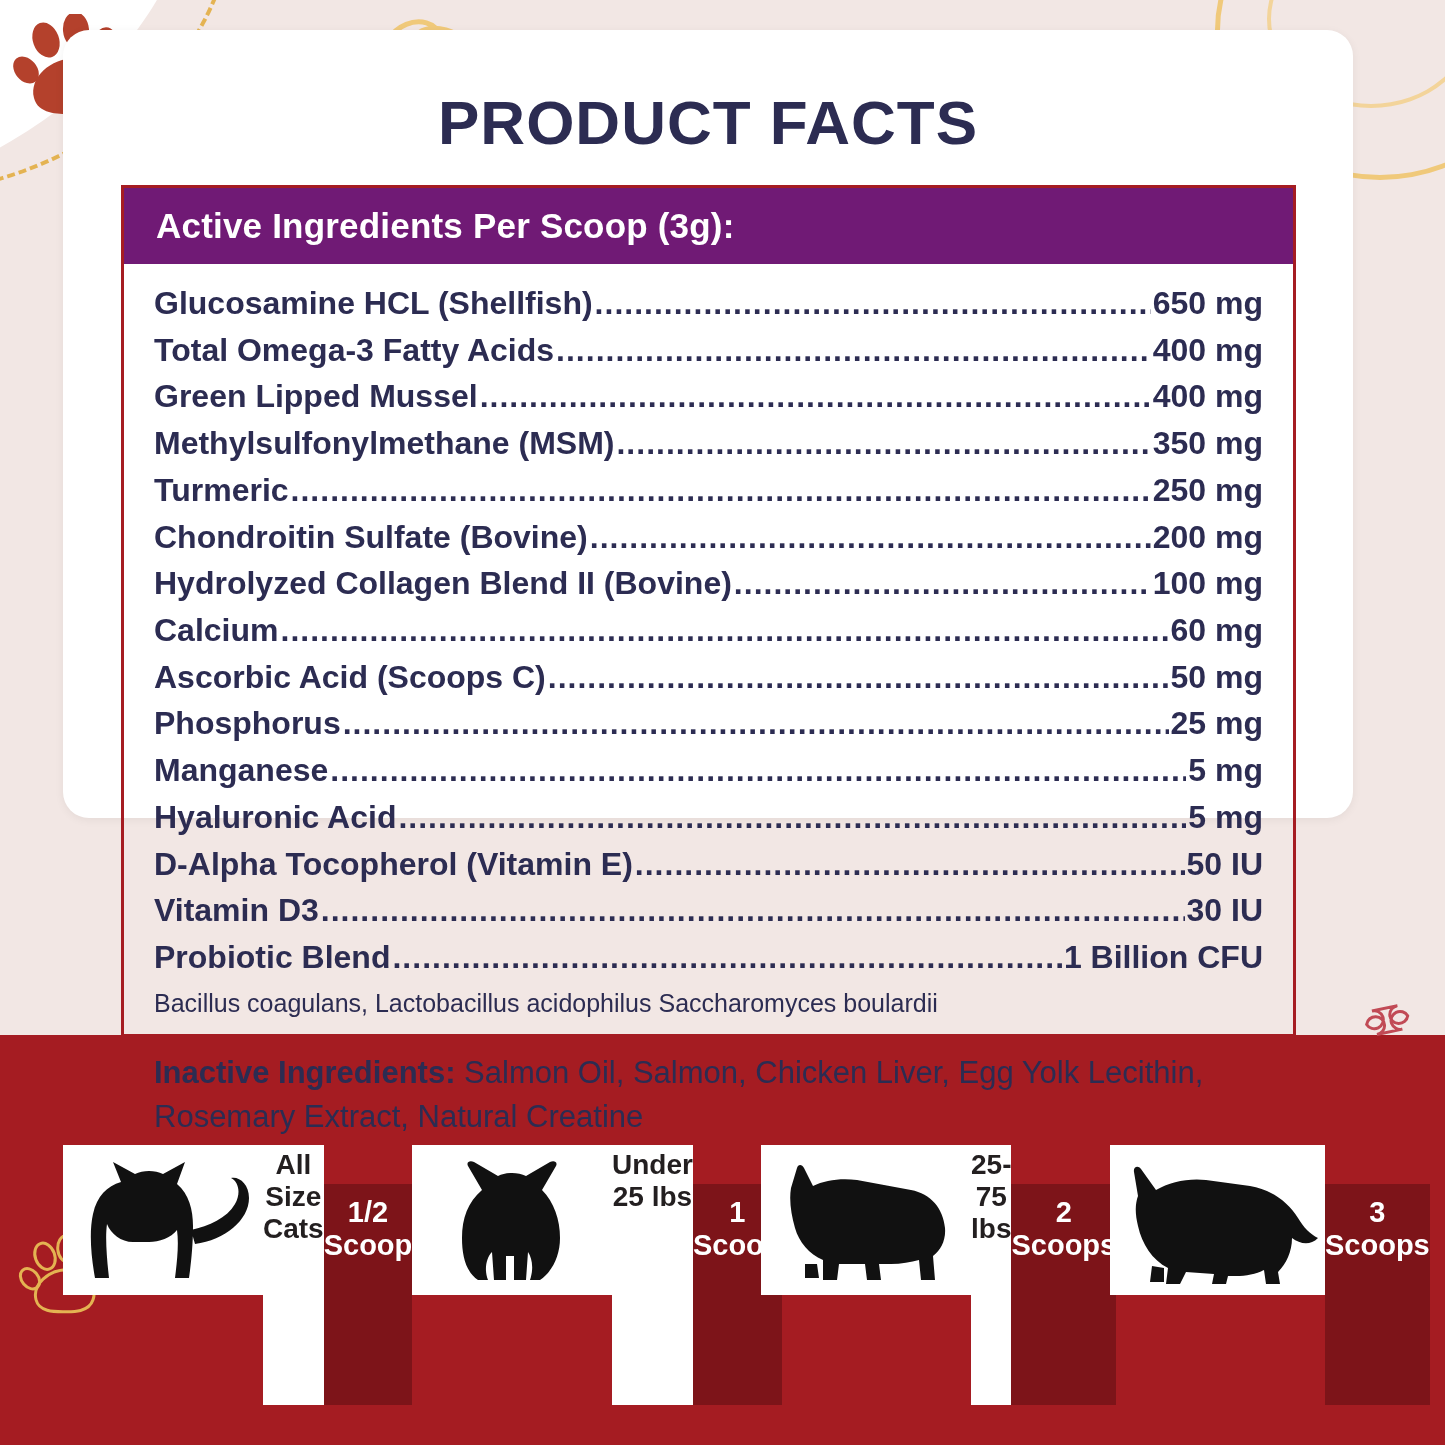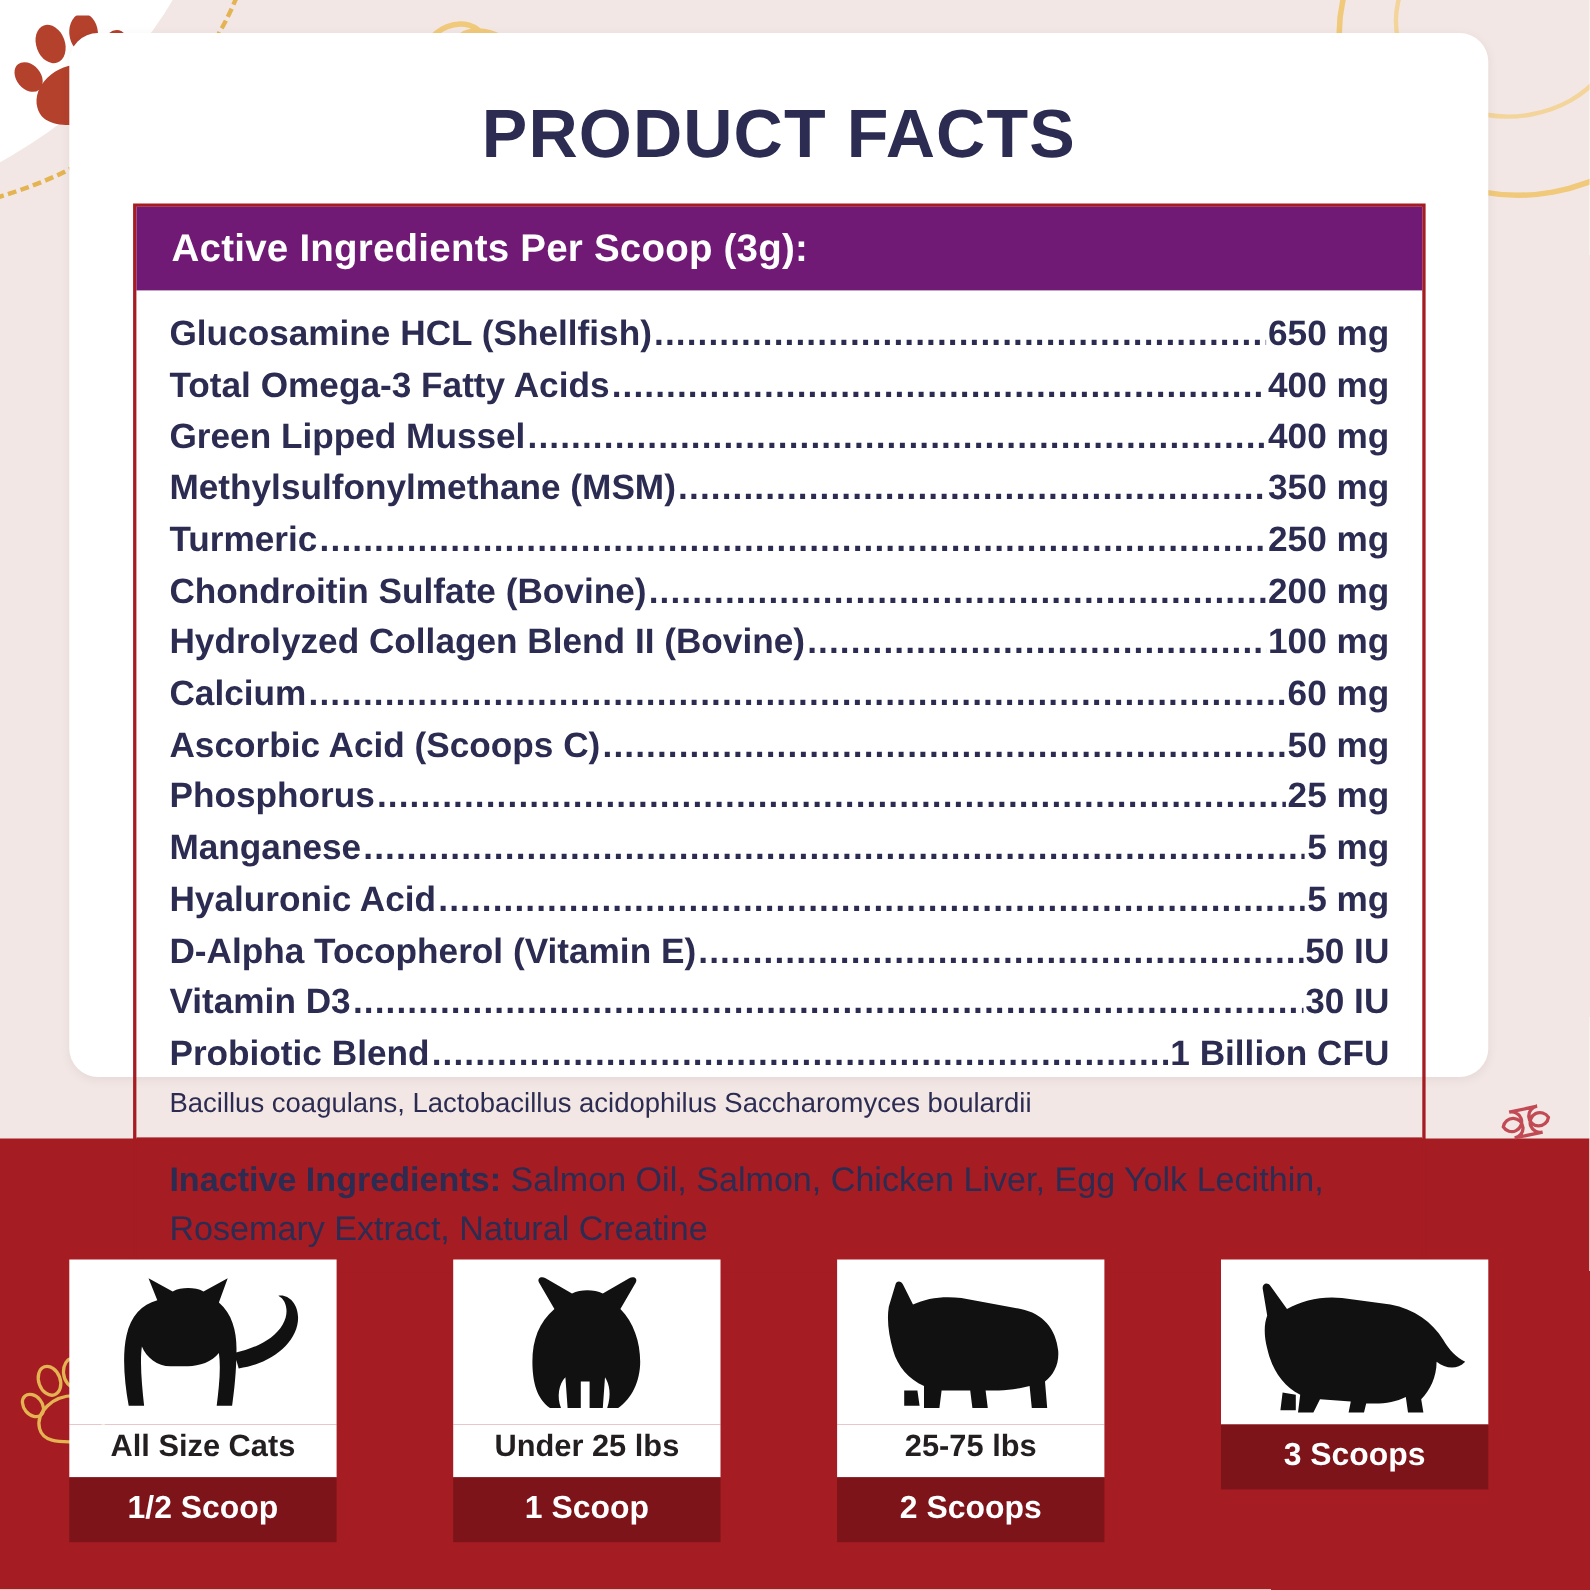--- a/index.html
+++ b/index.html
@@ -104,21 +104,21 @@
     right: 22px;
     z-index: 3;
   }
 
   
   .card {
     position: absolute;
     top: 30px;
     left: 63px;
     width: 1290px;
-    height: 949px;
+    height: 788px;
     background: #ffffff;
     border-radius: 26px;
     box-shadow: 0 2px 10px rgba(0,0,0,0.06);
     z-index: 5;
     box-sizing: border-box;
   }
 
   .title {
     font-size: 62px;
     font-weight: bold;
@@ -194,21 +194,21 @@
     left: 63px;
     width: 1290px;
     height: 260px;
     display: flex;
     justify-content: space-between;
     z-index: 6;
   }
   .dose-card {
     width: 243px;
     display: flex;
-    flex-direction: column;
+    flex-direction: row;
     align-items: stretch;
   }
   .dose-art {
     background: #ffffff;
     height: 150px;
     display: flex;
     align-items: flex-end;
     justify-content: center;
   }
   .dose-label {
@@ -219,20 +219,21 @@
     text-align: center;
     padding: 4px 0 12px 0;
   }
   .dose-amount {
     background: #7d1419;
     color: #ffffff;
     font-size: 29px;
     font-weight: bold;
     text-align: center;
     padding: 12px 0 14px 0;
+    margin-top: 39px;
   }
   .dose-card.c2, .dose-card.c3, .dose-card.c4 { margin-left: 8px; padding-left: 32px; }
 </style>
 </head>
 <body>
 
 <div class="bg-bottom-red"></div>
 <div class="bg-top-right-arc"></div>
 <div class="bg-top-right-arc2"></div>
 <div class="bg-top-left-red"></div>

